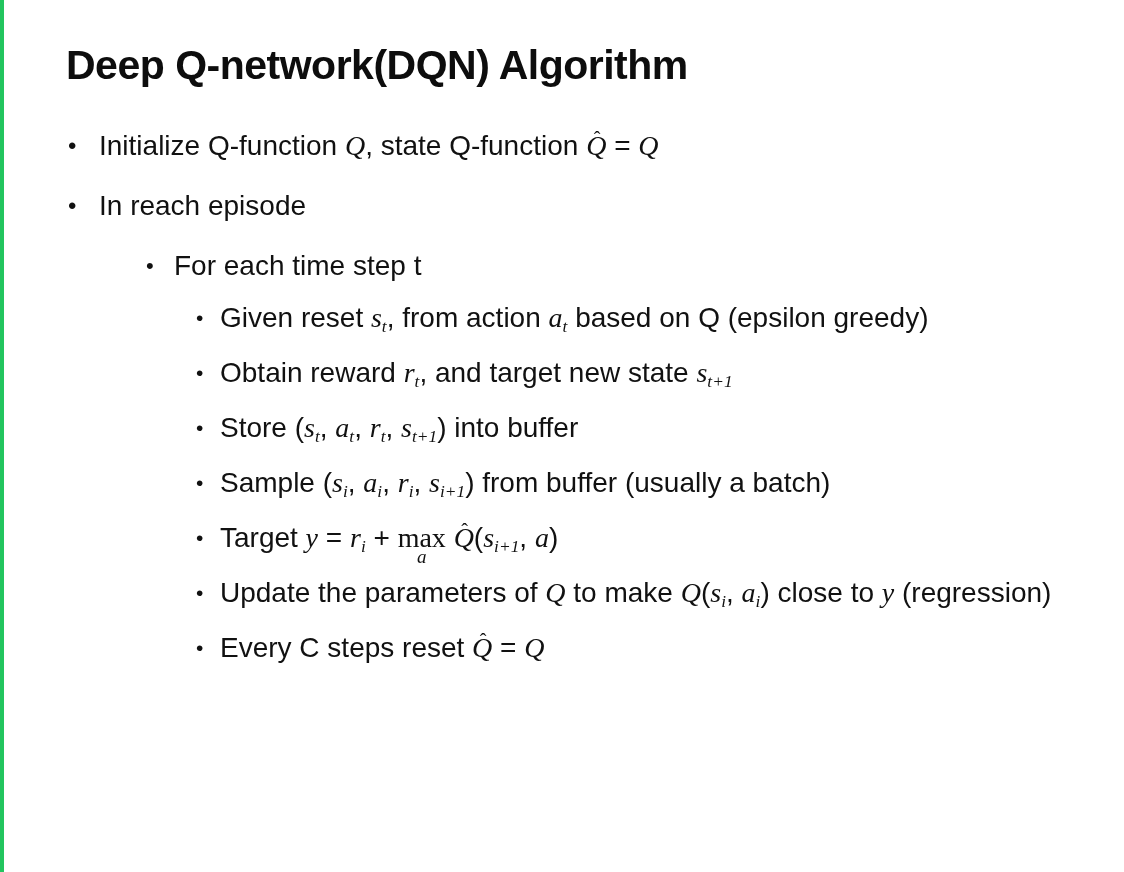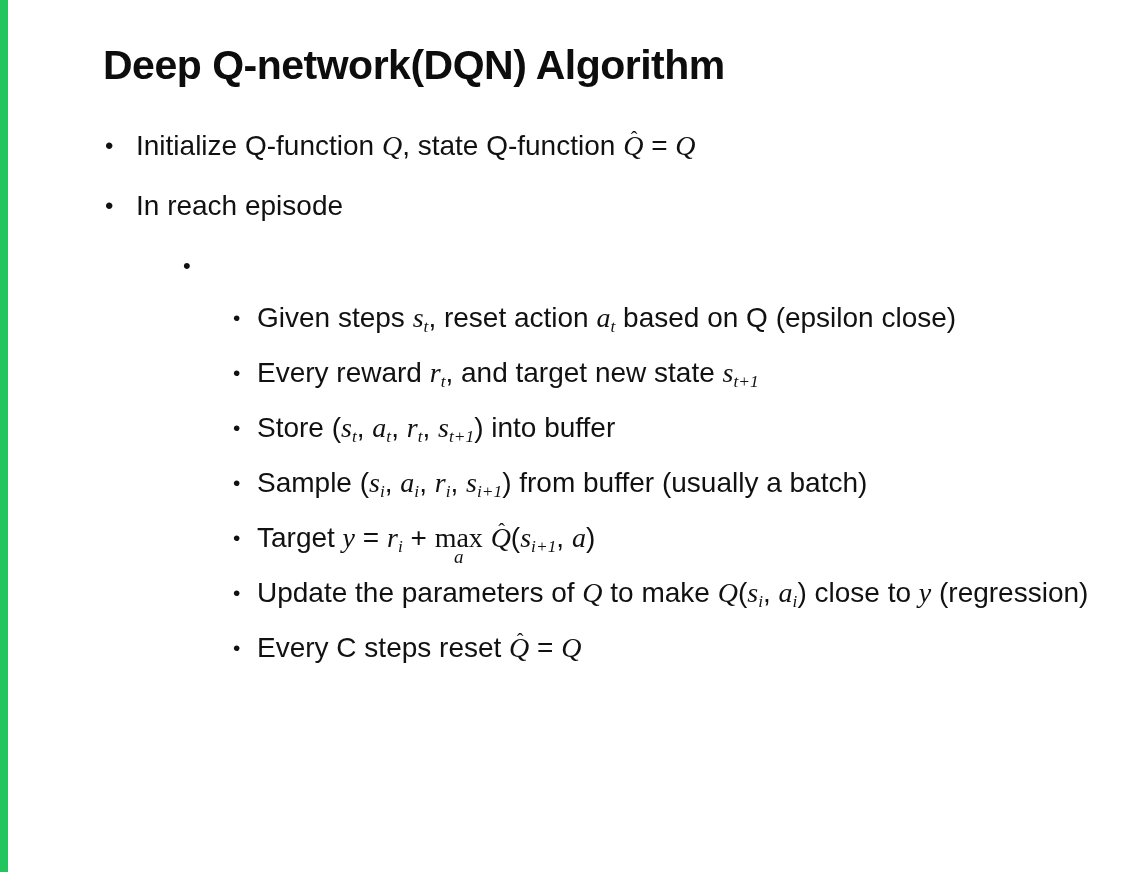--- a/index.html
+++ b/index.html
@@ -1,25 +1,24 @@
 <!DOCTYPE html>
 <html><head>
 <meta charset="utf-8">
 <style>
   html,body{margin:0;padding:0;background:#ffffff;}
   .slide{
     position:relative;
     width:1124px;height:872px;
     background:#ffffff;
-    border-left:8px solid #22c55e;
+    border-left:4px solid #22c55e;
     box-sizing:border-box;
     overflow:hidden;
     font-family:"Liberation Sans", sans-serif;
     color:#111111;
-    padding-left:33px;
   }
   .title{
     margin:42px 0 0 62px;
     font-size:41px;
     font-weight:700;
     letter-spacing:-0.5px;
     color:#0d0d0d;
   }
   .bullets{margin-top:38px;padding-right:26px;}
   .bullet{display:flex;align-items:flex-start;font-size:28px;line-height:38px;}
@@ -47,28 +46,29 @@
       <div class="bullet level-1">
         <span class="marker">•</span>
         <span class="btext"><span class="plain">Initialize Q-function </span><span class="math">Q</span><span class="plain">, state Q-function </span><span class="hat-wrap"><span class="hat-base">Q</span><span class="hat-mark">ˆ</span></span><span class="plain"> = </span><span class="math">Q</span></span>
       </div>
       <div class="bullet level-1">
         <span class="marker">•</span>
         <span class="btext"><span class="plain">In reach episode</span></span>
       </div>
       <div class="bullet level-2">
         <span class="marker">•</span>
+        <span class="btext"><span class="plain">For each time step t</span></span>
       </div>
       <div class="bullet level-3">
         <span class="marker">•</span>
-        <span class="btext"><span class="plain">Given steps </span><span class="math">s</span><span class="msub">t</span><span class="plain">, reset action </span><span class="math">a</span><span class="msub">t</span><span class="plain"> based on Q (epsilon close)</span></span>
+        <span class="btext"><span class="plain">Given reset </span><span class="math">s</span><span class="msub">t</span><span class="plain">, from action </span><span class="math">a</span><span class="msub">t</span><span class="plain"> based on Q (epsilon greedy)</span></span>
       </div>
       <div class="bullet level-3">
         <span class="marker">•</span>
-        <span class="btext"><span class="plain">Every reward </span><span class="math">r</span><span class="msub">t</span><span class="plain">, and target new state </span><span class="math">s</span><span class="msub">t+1</span></span>
+        <span class="btext"><span class="plain">Obtain reward </span><span class="math">r</span><span class="msub">t</span><span class="plain">, and target new state </span><span class="math">s</span><span class="msub">t+1</span></span>
       </div>
       <div class="bullet level-3">
         <span class="marker">•</span>
         <span class="btext"><span class="plain">Store (</span><span class="math">s</span><span class="msub">t</span><span class="plain">, </span><span class="math">a</span><span class="msub">t</span><span class="plain">, </span><span class="math">r</span><span class="msub">t</span><span class="plain">, </span><span class="math">s</span><span class="msub">t+1</span><span class="plain">) into buffer</span></span>
       </div>
       <div class="bullet level-3">
         <span class="marker">•</span>
         <span class="btext"><span class="plain">Sample (</span><span class="math">s</span><span class="msub">i</span><span class="plain">, </span><span class="math">a</span><span class="msub">i</span><span class="plain">, </span><span class="math">r</span><span class="msub">i</span><span class="plain">, </span><span class="math">s</span><span class="msub">i+1</span><span class="plain">) from buffer (usually a batch)</span></span>
       </div>
       <div class="bullet level-3">

